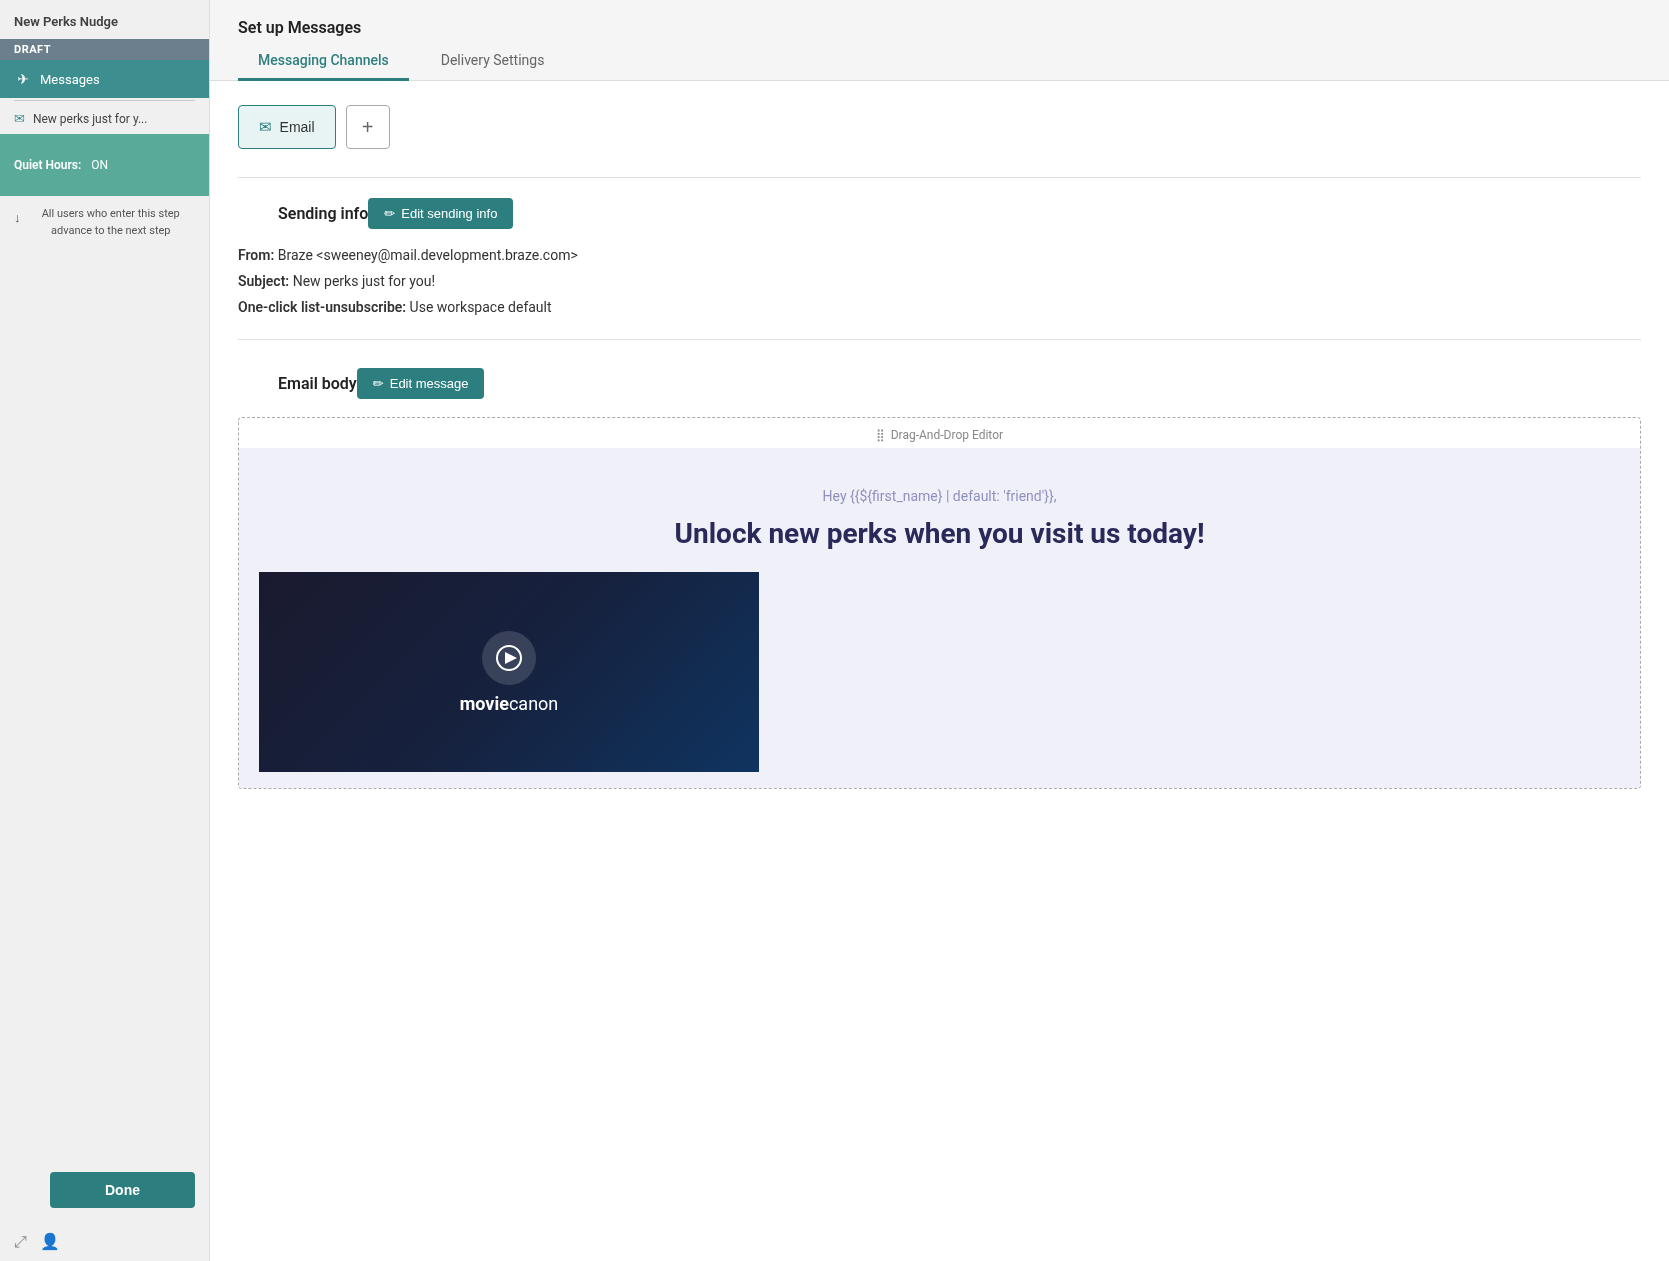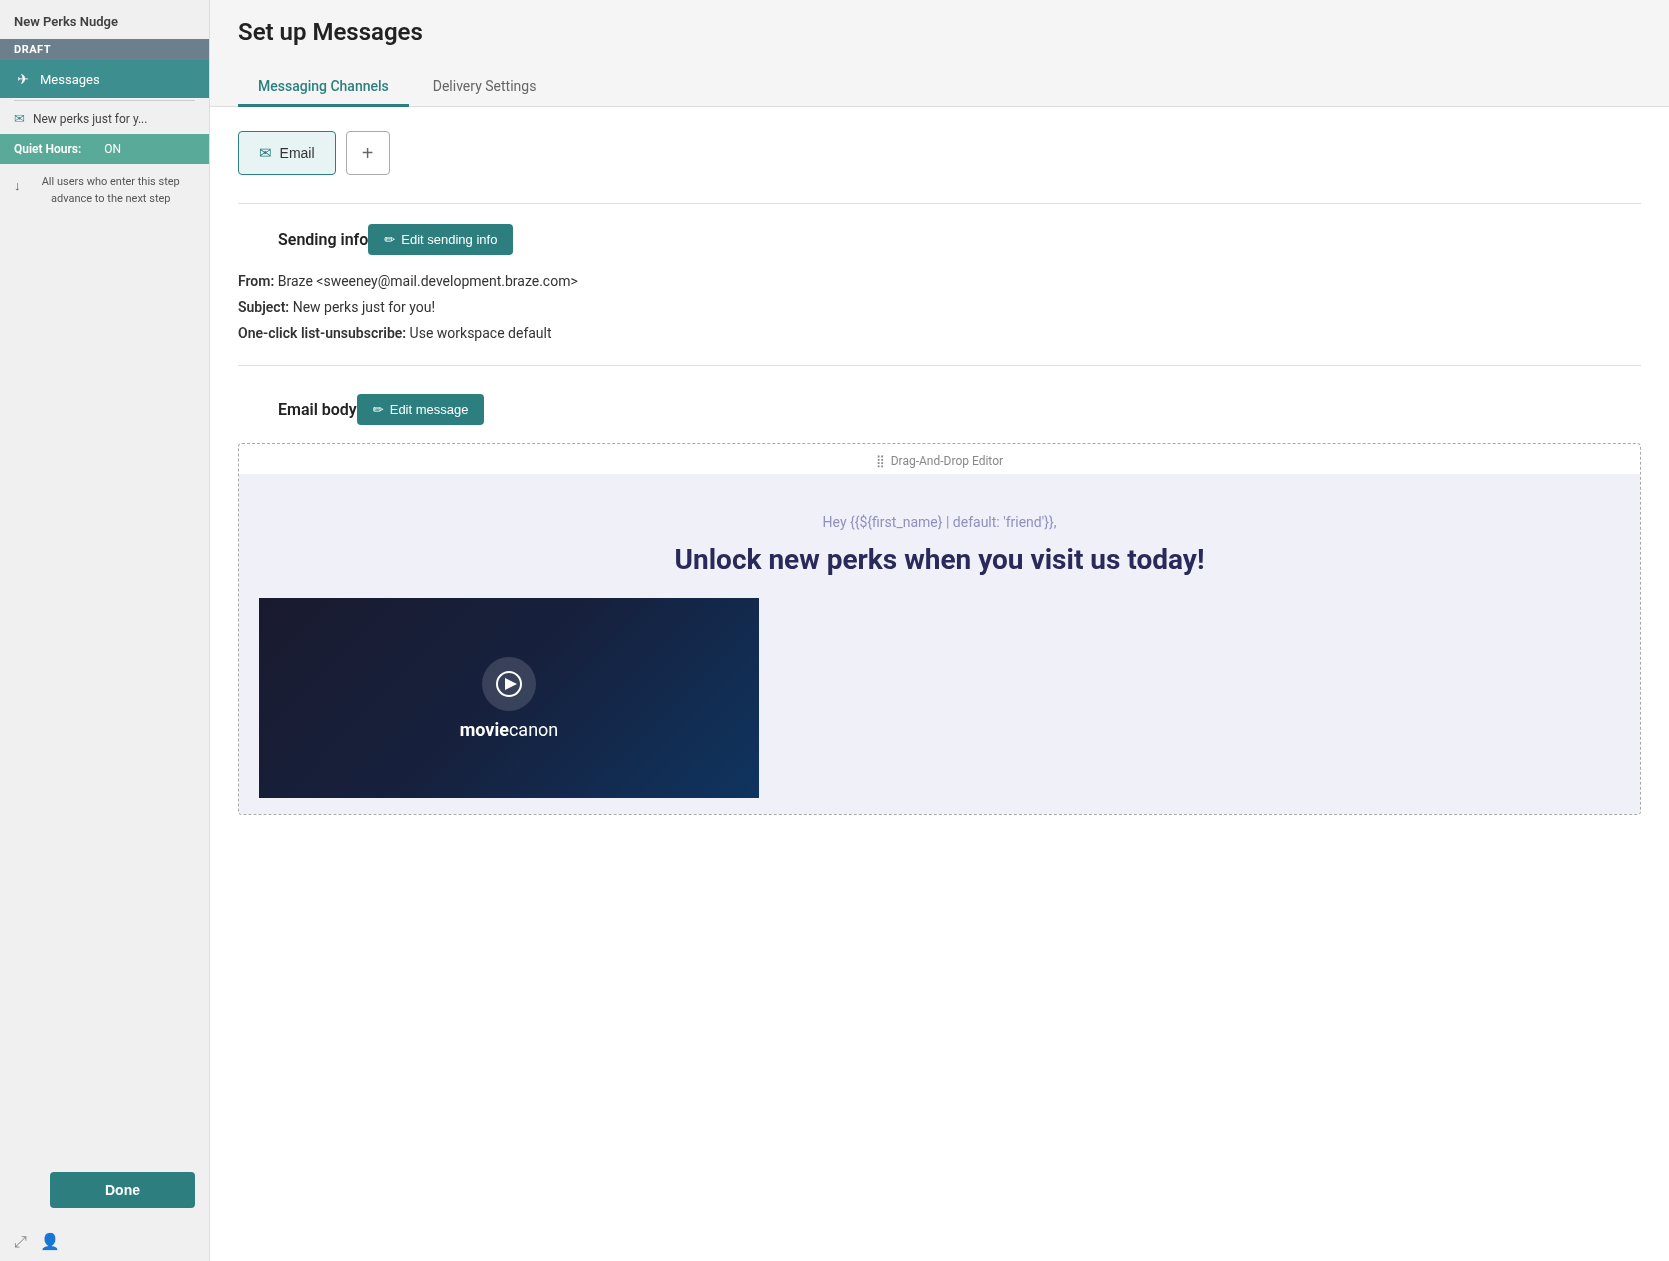--- a/index.html
+++ b/index.html
@@ -76,24 +76,24 @@
       color: #444;
     }
 
     .sidebar-sub-icon {
       font-size: 13px;
       color: #3d8f8f;
     }
 
     .quiet-hours-item {
       background: #5aaa9a;
-      padding: 8px 14px;
-      display: flex;
-      align-items: center;
-      gap: 23px;
+      padding: 24px 14px;
+      display: flex;
+      align-items: center;
+      gap: 10px;
       font-size: 12px;
     }
 
     .quiet-hours-label {
       color: #fff;
       font-weight: 600;
     }
 
     .quiet-hours-value {
       color: #fff;
@@ -153,29 +153,29 @@
       overflow: hidden;
     }
 
     .main-header {
       background: #f5f5f5;
       padding: 18px 28px 0 28px;
       border-bottom: 1px solid #ddd;
     }
 
     .page-title {
-      font-size: 24px;
+      font-size: 16px;
       font-weight: 600;
       color: #222;
-      margin-bottom: 22px;
+      margin-bottom: 5px;
     }
 
     .tabs {
       display: flex;
-      gap: 4px;
+      gap: 12px;
     }
 
     .tab {
       padding: 10px 20px;
       font-size: 14px;
       cursor: pointer;
       color: #666;
       border-bottom: 3px solid transparent;
       margin-bottom: -1px;
     }

